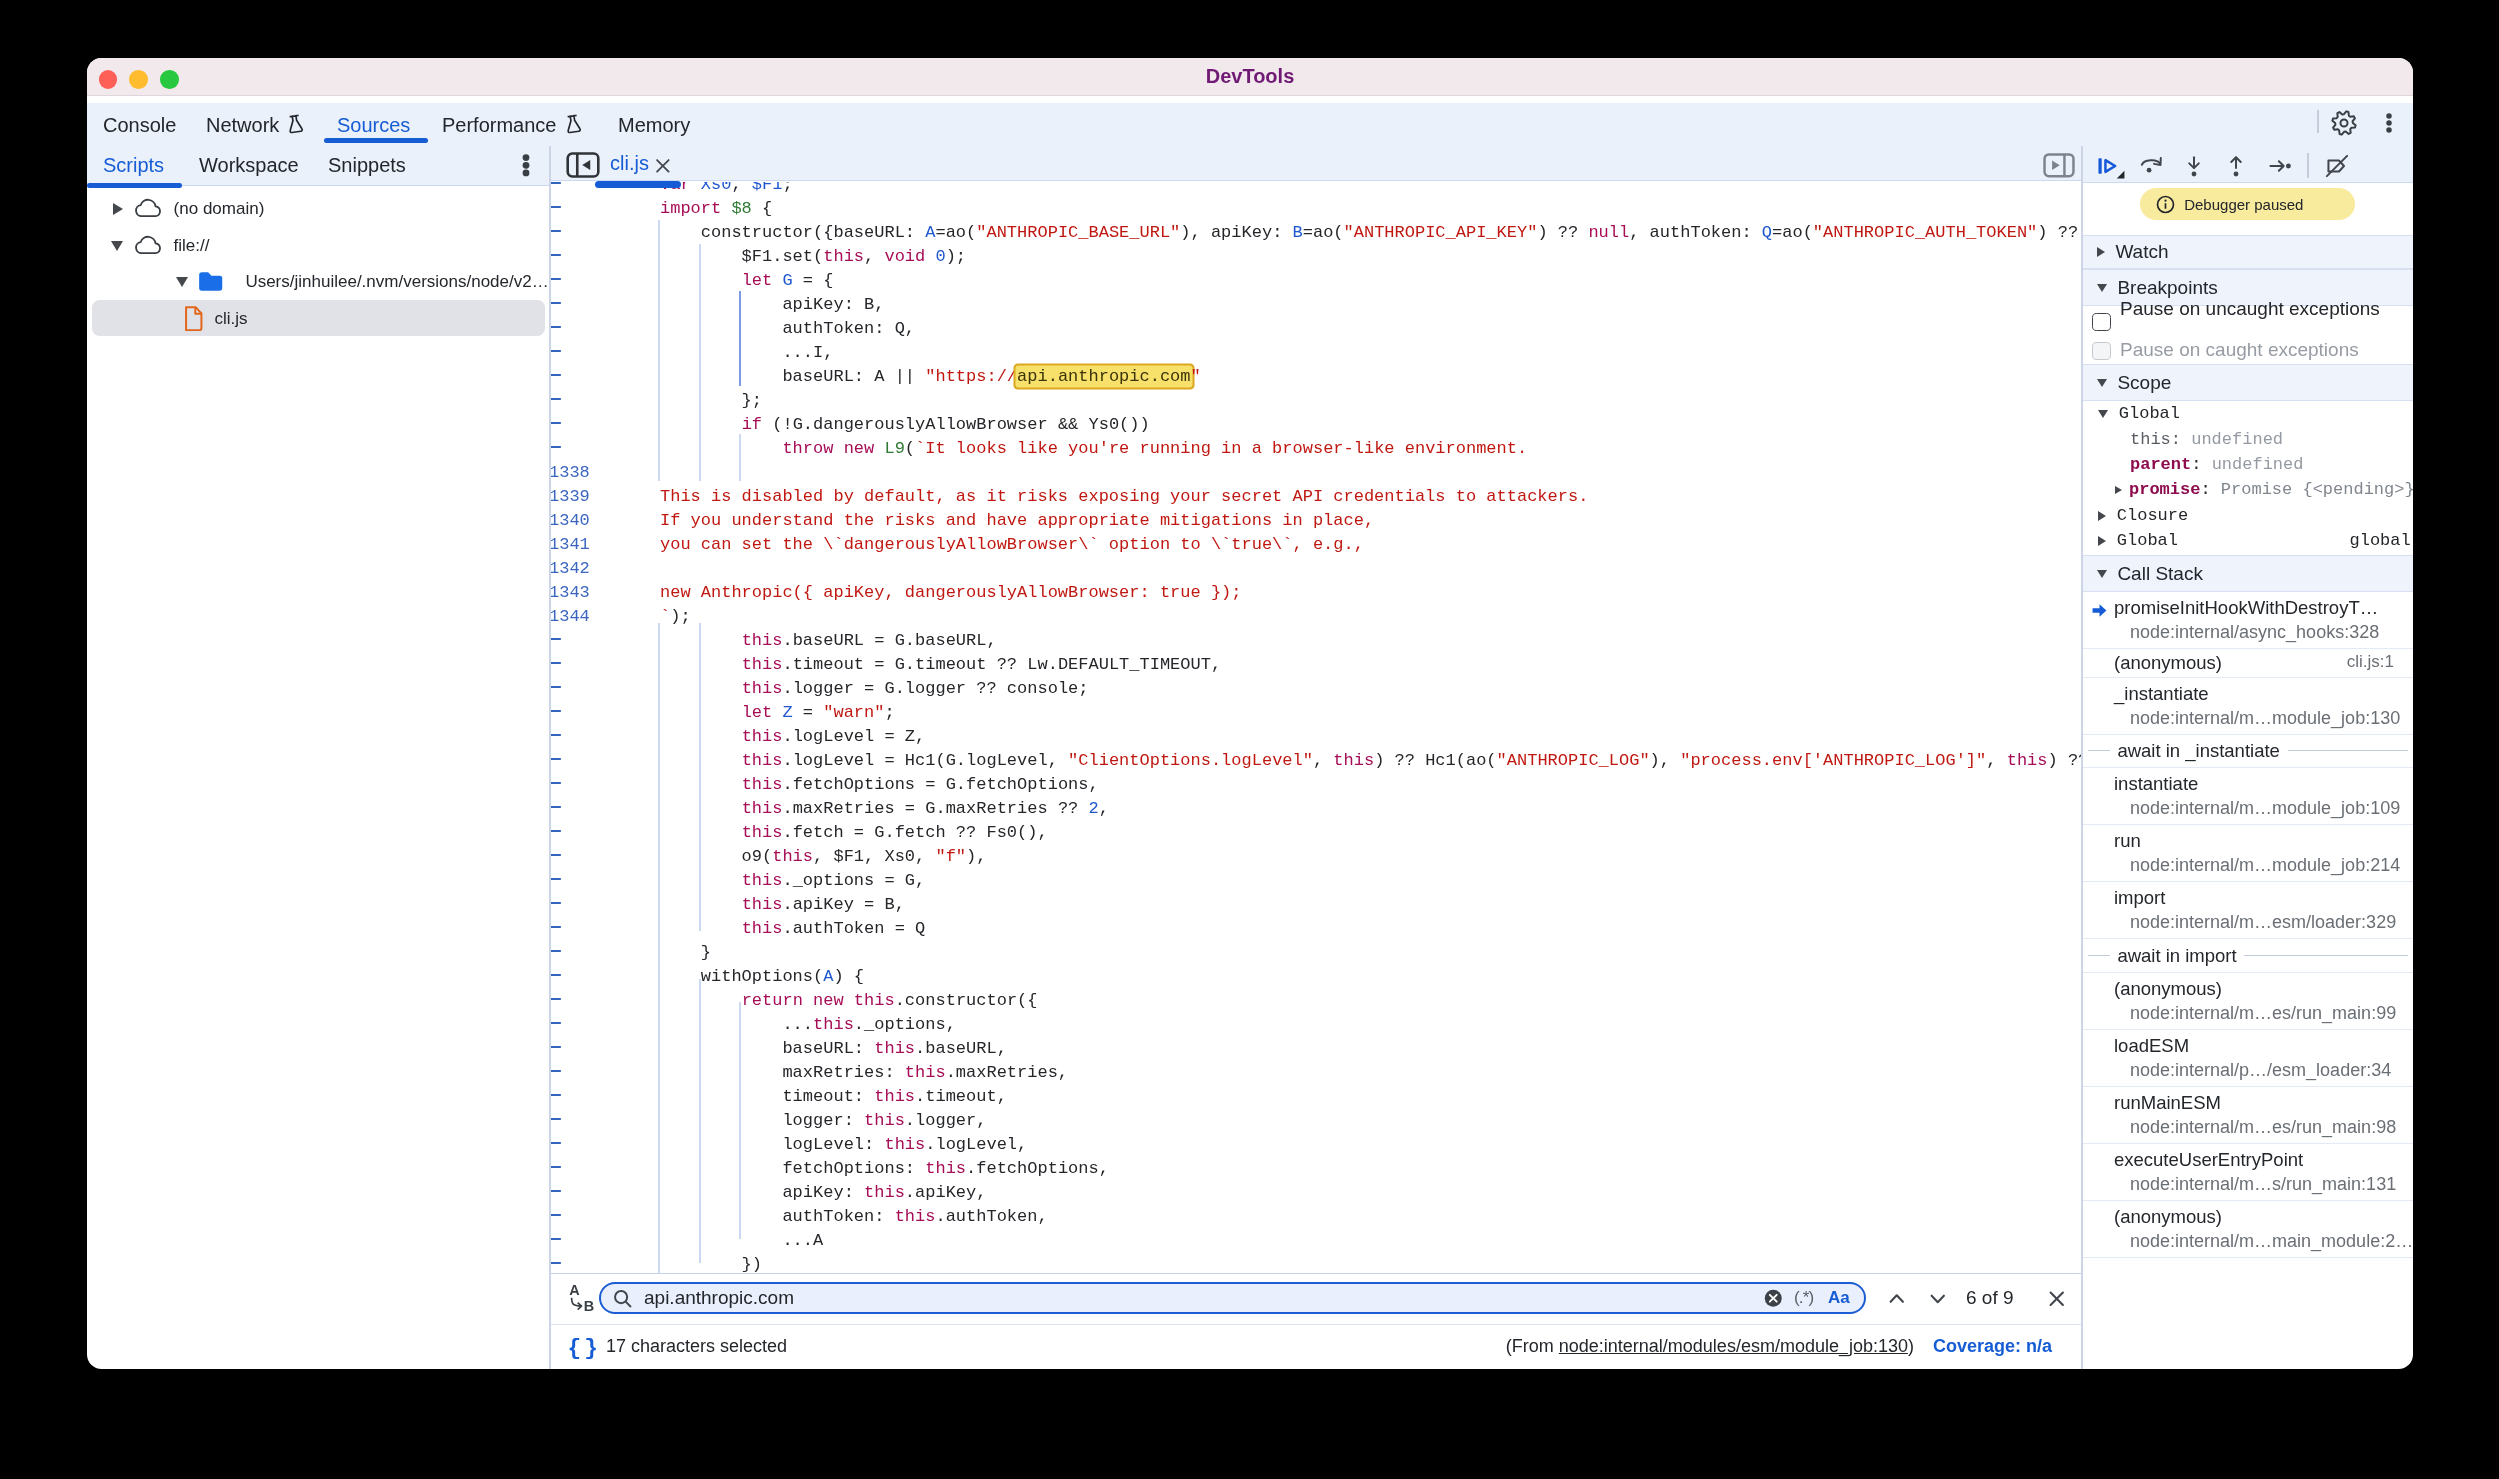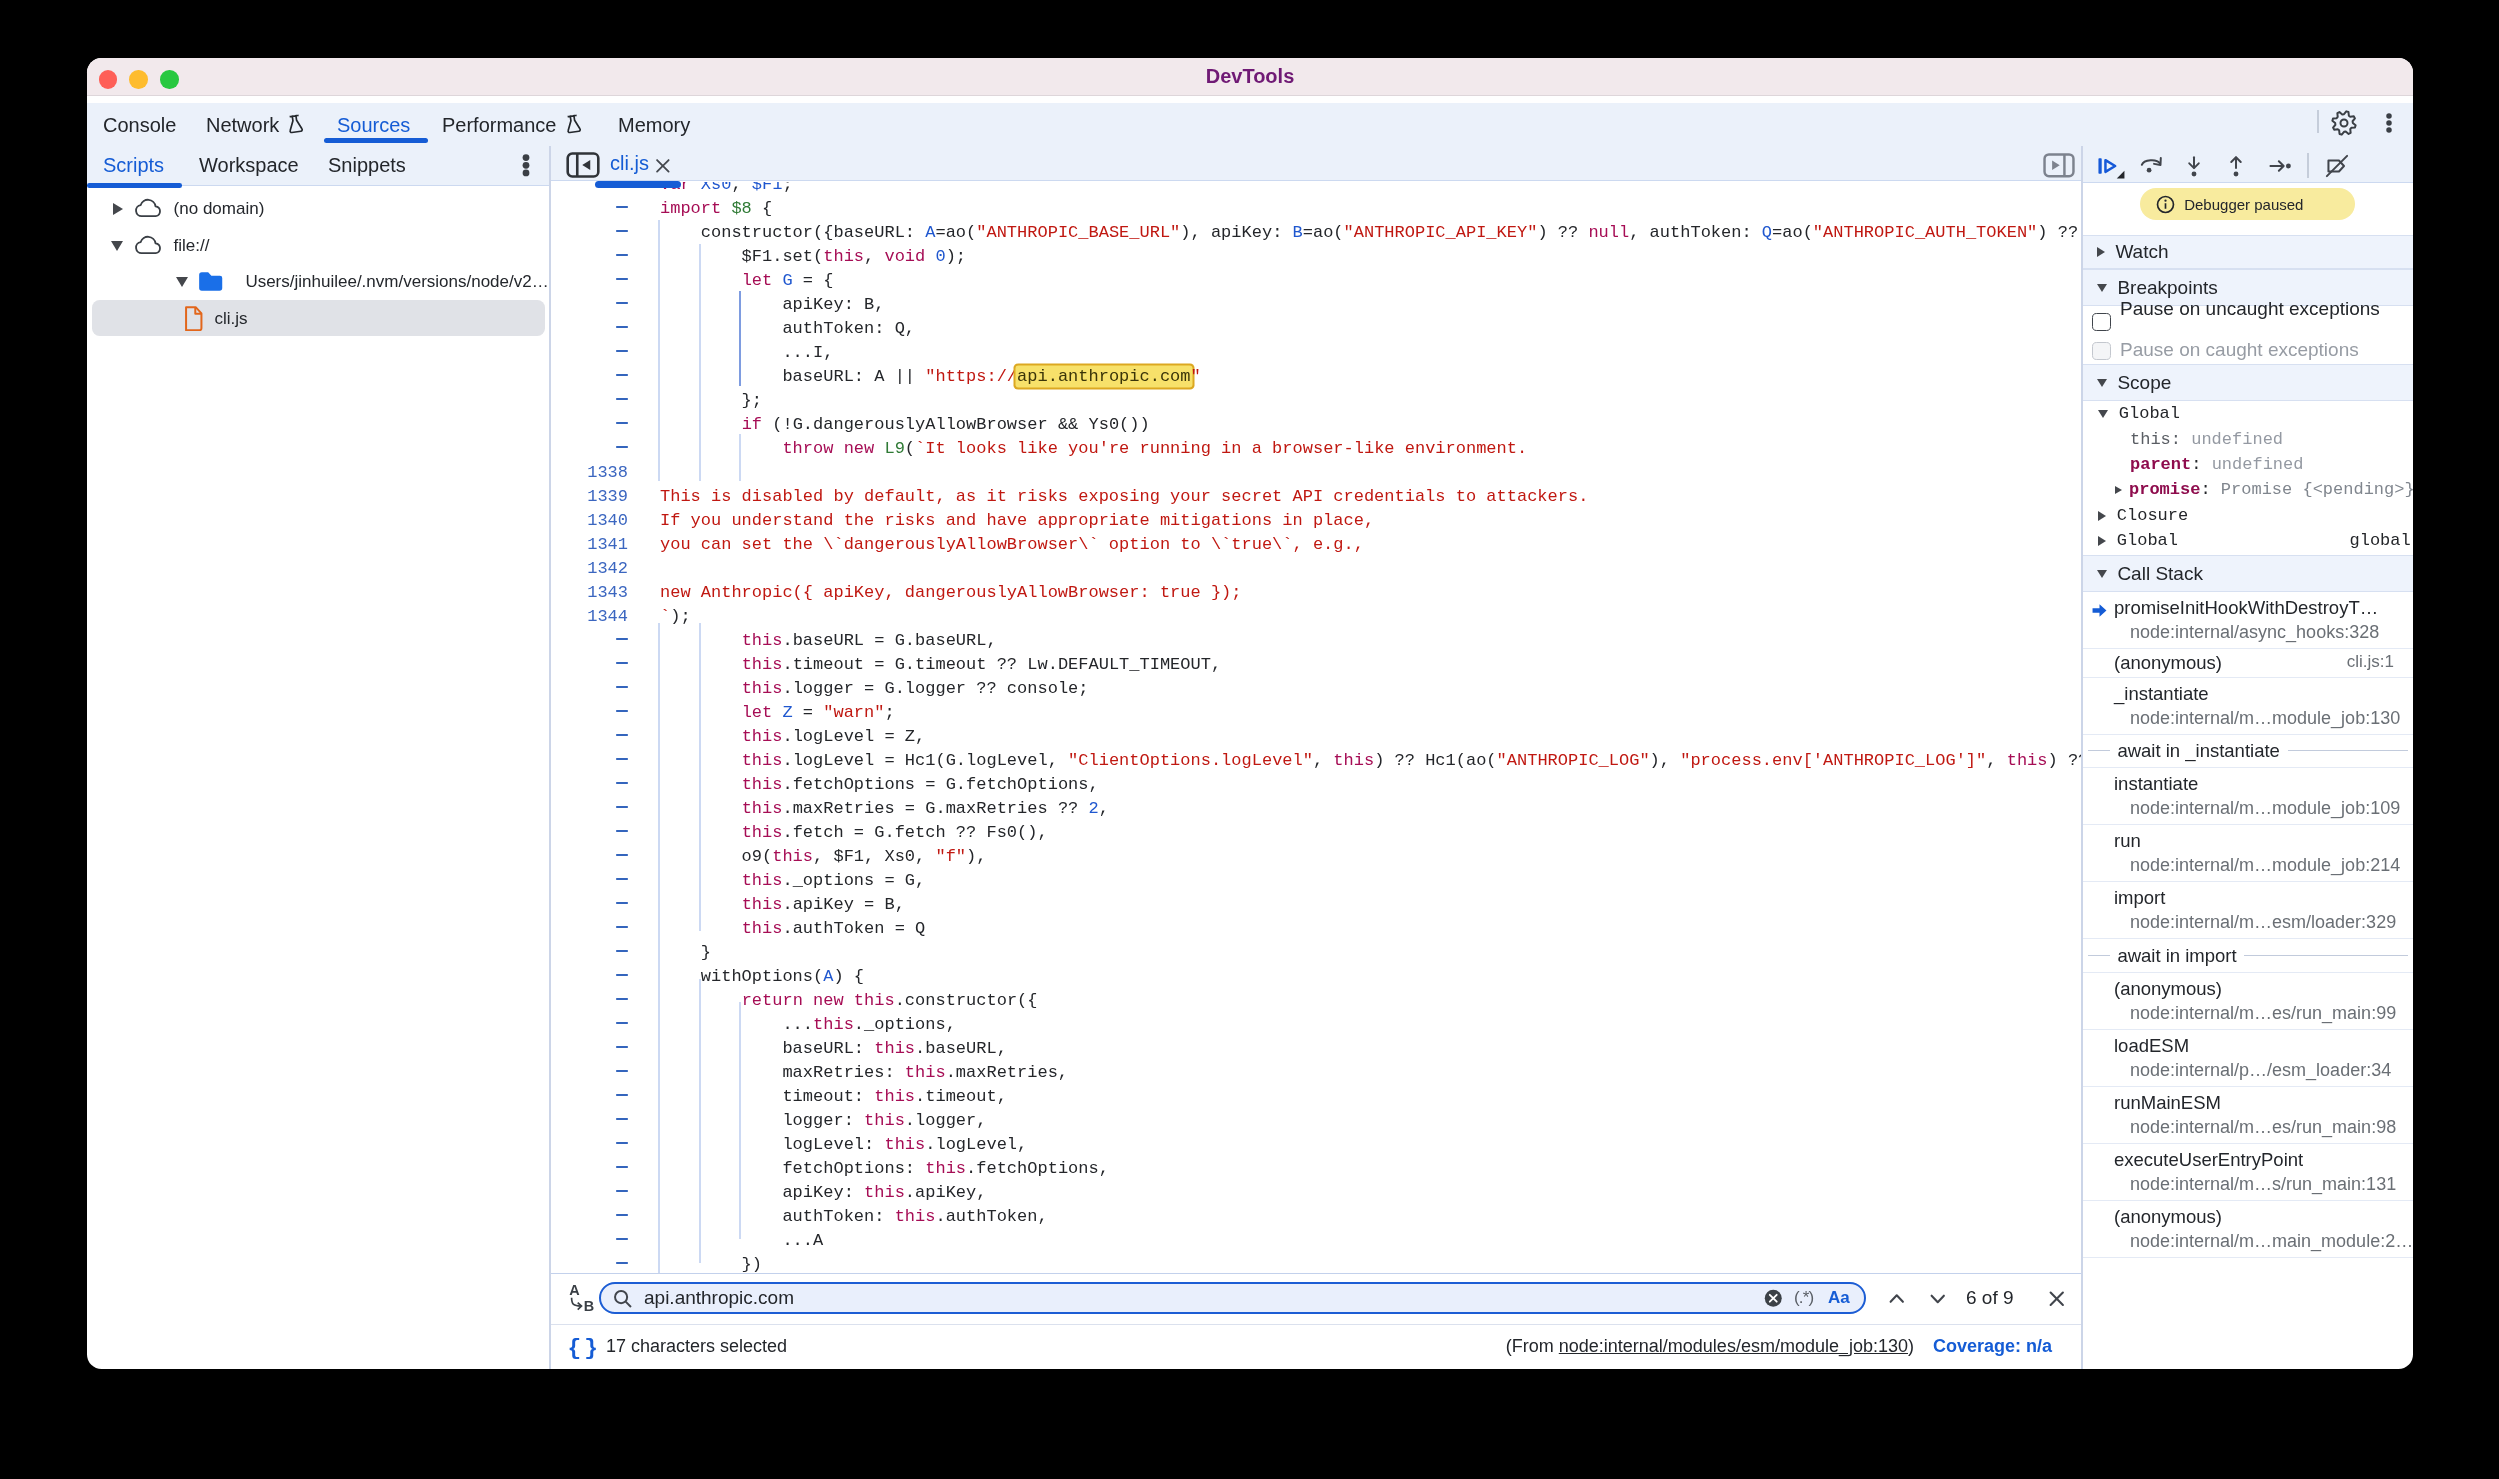--- a/index.html
+++ b/index.html
@@ -23,21 +23,21 @@
 
 .trow{position:absolute;left:0;width:462px;height:37px;display:flex;align-items:center;font-size:17px;color:#24272c}
 .tsel{position:absolute;left:4.6px;width:453px;height:36px;border-radius:7.7px;background:#e0e2e7}
 .dis{width:0;height:0;display:inline-block}
 .dis.r{border-left:10px solid #44474c;border-top:6.2px solid transparent;border-bottom:6.2px solid transparent}
 .dis.d{border-top:10px solid #44474c;border-left:6.2px solid transparent;border-right:6.2px solid transparent}
 
 #codeclip{position:absolute;left:462px;top:124px;width:1533px;height:1091px;overflow:hidden;background:#fff}
 #code{position:absolute;left:0;top:-9.2px;width:1533px}
 .cl{height:24px;line-height:24px;white-space:pre;font-family:"Liberation Mono",monospace;font-size:17px;color:#24262a}
-.ln{display:inline-block;width:79px;text-align:right;color:#3b66c0}
+.ln{display:inline-block;width:79px;text-align:left;color:#3b66c0}
 .ln.dash{font-weight:bold;color:#3760b4}
 .dbar{display:inline-block;width:12.3px;height:2.5px;background:#3465bd;vertical-align:4.6px;border-radius:0.8px}
 .ct{margin-left:32px}
 .cl i{font-style:normal}
 .k{color:#a60d55}.s{color:#c01811}.b{color:#1f57cf}.g2{color:#2f7a35}
 b.hl{font-weight:normal;color:#3a3408;background:#f7e16a;box-shadow:0 0 0 1.5px #f7e16a,0 0 0 3.5px #dca821;border-radius:1.5px}
 .ig{position:absolute;width:1.5px;background:#ccd9f3}
 .igb{background:#7e9ce0 !important;width:1.9px}
 
 #searchbar{position:absolute;left:462px;top:1215px;width:1533px;height:51px;background:#fff;border-top:1.5px solid #c3d1ec}

